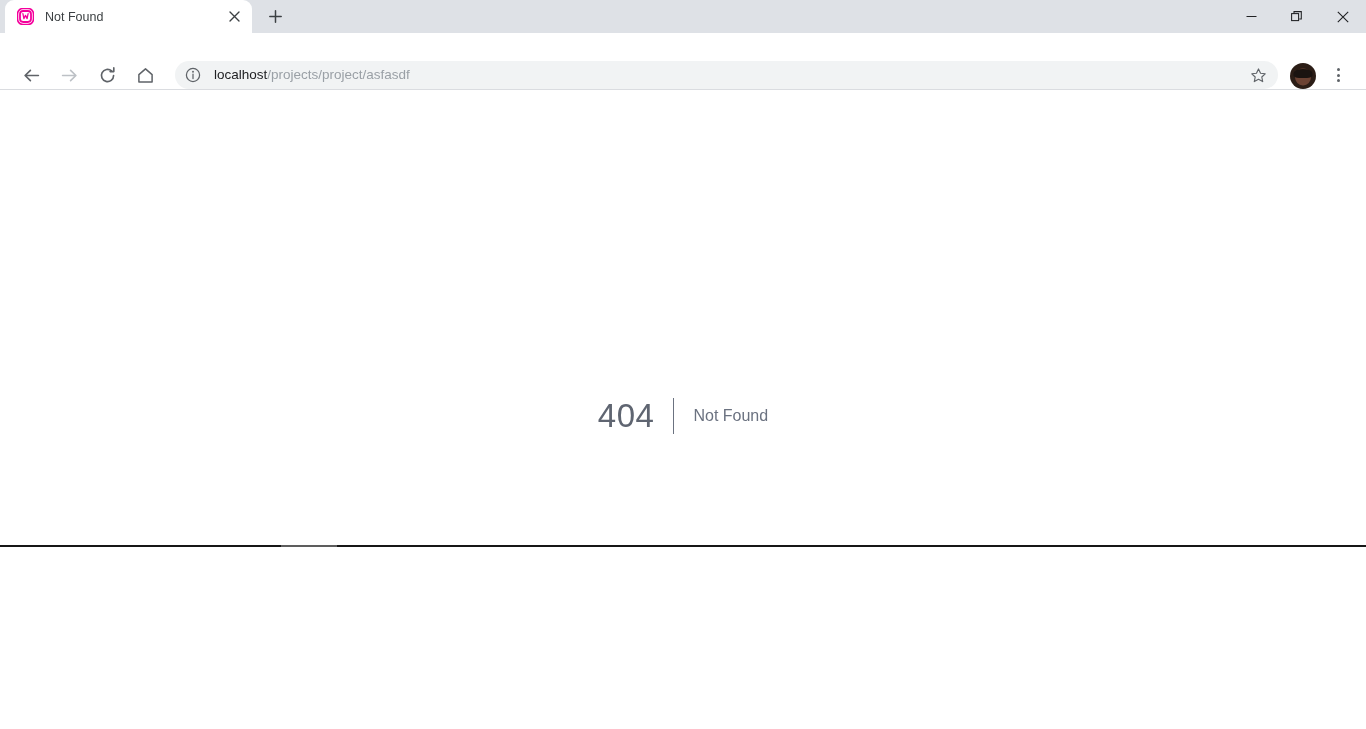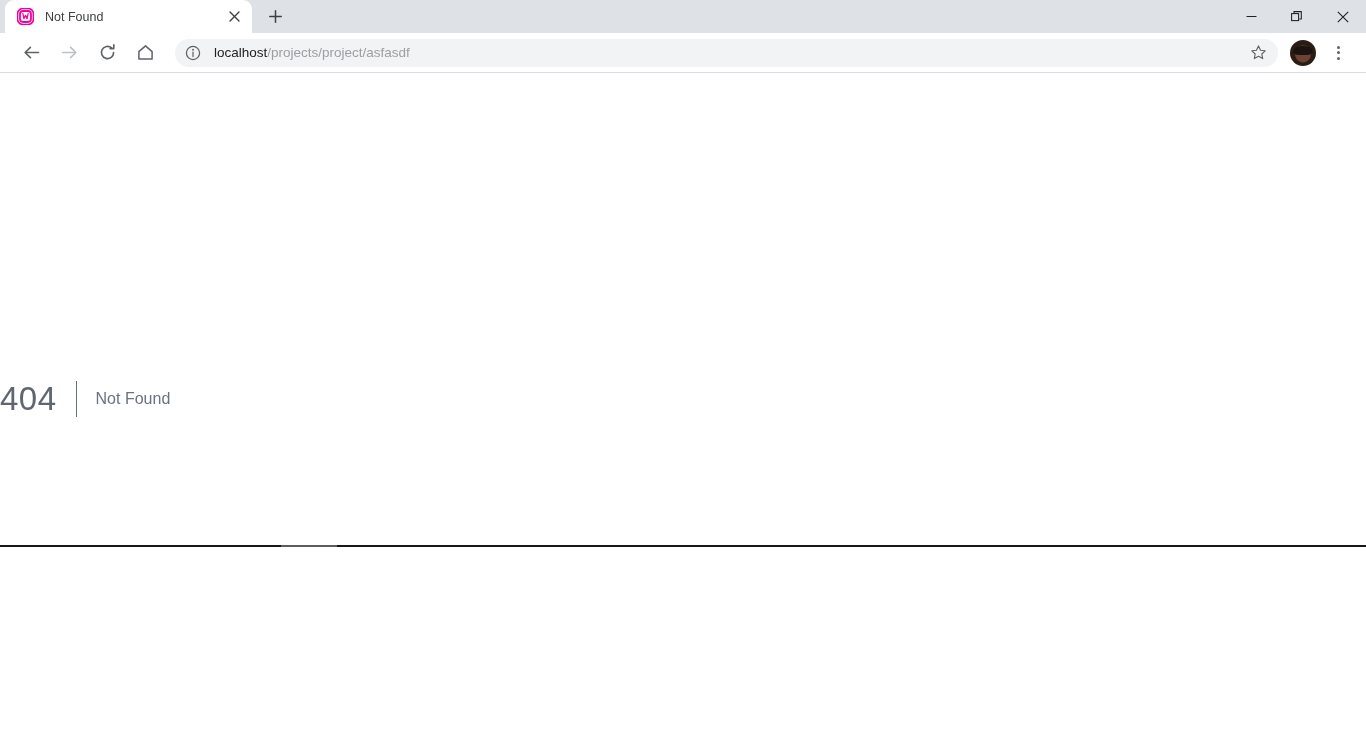--- a/index.html
+++ b/index.html
@@ -102,23 +102,24 @@
     align-items: center;
     justify-content: center;
   }
 
   
   .toolbar {
     position: relative;
     height: 39px;
     background: #ffffff;
     display: flex;
-    align-items: center;
+    align-items: flex-end;
     padding: 0 8px;
     box-sizing: border-box;
+    margin-top: 17px;
   }
   .toolbar-separator {
     height: 1px;
     background: #dadce0;
     width: 100%;
   }
 
   .nav-btn {
     width: 28px;
     height: 28px;
@@ -231,20 +232,21 @@
     overflow: hidden;
   }
 
   .error-wrap {
     position: absolute;
     left: 0;
     right: 0;
     top: 308px;
     display: flex;
     align-items: center;
+    justify-content: center;
   }
   .error-code {
     font-size: 33px;
     font-weight: 400;
     color: #5f6571;
     letter-spacing: 0.5px;
     line-height: 36px;
   }
   .error-divider {
     width: 1px;

